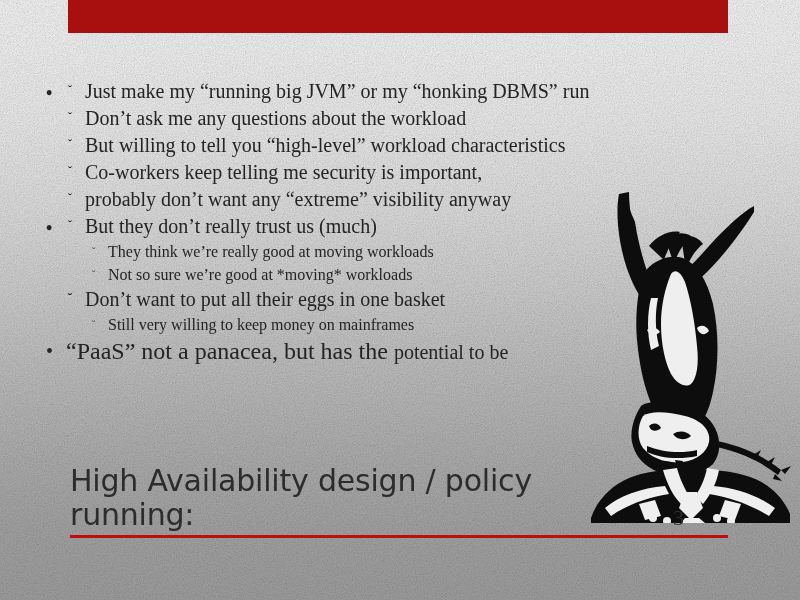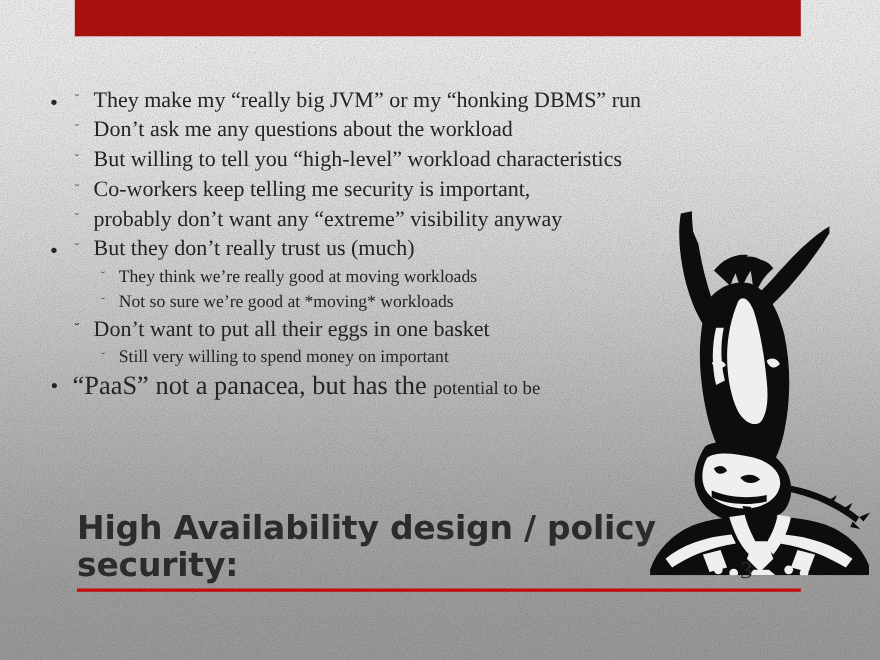--- a/index.html
+++ b/index.html
@@ -55,21 +55,21 @@
     width: 658px;
     height: 3px;
     background: #c00d0d;
   }
   #slide-title {
     position: absolute;
     left: 70px;
     top: 464px;
     width: 600px;
     font-family: "DejaVu Sans", "Liberation Sans", sans-serif;
-    font-weight: bold;
+    font-weight: normal;
     font-size: 30px;
     line-height: 34px;
     color: #2c2c2c;
     letter-spacing: -0.2px;
   }
   #slide-number {
     position: absolute;
     left: 673px;
     top: 505px;
     font-size: 22px;
@@ -102,21 +102,21 @@
   }
   .lvl1 .bullet-mark {
     left: 46px;
     font-size: 18px;
     font-weight: bold;
     top: 0;
   }
   
   .lvl1.plain { font-weight: normal; font-size: 24px; }
   .lvl1.plain .bullet-mark { font-weight: normal; font-size: 20px; }
-  .smallrun { font-size: 17px; }
+  .smallrun { font-size: 20px; }
 
   
   .lvl2 {
     font-size: 20px;
     line-height: 27px;
     padding-left: 85px;
   }
   .lvl2 .bullet-mark {
     left: 68px;
     font-size: 12px;
@@ -161,32 +161,32 @@
         </feComponentTransfer>
       </filter>
     </defs>
     <rect width="800" height="600" filter="url(#grain)"></rect>
   </svg>
 
   <div id="top-bar"></div>
 
   <div id="body">
       <div class="line lvl1"><span class="bullet-mark">•</span></div>
-      <div class="line lvl2"><span class="bullet-mark">˘</span><span>They make my “really big JVM” or my “honking DBMS” run</span></div>
+      <div class="line lvl2"><span class="bullet-mark">˘</span><span>Just make my “running big JVM” or my “honking DBMS” run</span></div>
       <div class="line lvl2"><span class="bullet-mark">˘</span><span>Don’t ask me any questions about the workload</span></div>
       <div class="line lvl2"><span class="bullet-mark">˘</span><span>But willing to tell you “high-level” workload characteristics</span></div>
       <div class="line lvl2"><span class="bullet-mark">˘</span><span>Co-workers keep telling me security is important,</span></div>
       <div class="line lvl2"><span class="bullet-mark">˘</span><span>probably don’t want any “extreme” visibility anyway</span></div>
       <div class="line lvl1"><span class="bullet-mark">•</span></div>
       <div class="line lvl2"><span class="bullet-mark">˘</span><span>But they don’t really trust us (much)</span></div>
       <div class="line lvl3"><span class="bullet-mark">˘</span><span>They think we’re really good at moving workloads</span></div>
       <div class="line lvl3"><span class="bullet-mark">˘</span><span>Not so sure we’re good at *moving* workloads</span></div>
       <div class="line lvl2"><span class="bullet-mark">˘</span></div>
       <div class="line lvl2"><span class="bullet-mark">˘</span><span>Don’t want to put all their eggs in one basket</span></div>
-      <div class="line lvl3"><span class="bullet-mark">˘</span><span>Still very willing to spend money on important</span></div>
+      <div class="line lvl3"><span class="bullet-mark">˘</span><span>Still very willing to keep money on mainframes</span></div>
       <div class="line lvl1 plain"><span class="bullet-mark">•</span><span>“PaaS” not a panacea, but has the </span><span class="smallrun">potential to be</span></div>
     </div>
 
   <svg id="donkey" viewBox="0 0 215 345" xmlns="http://www.w3.org/2000/svg">
     <g fill="#0d0d0d">
 
       <path d="M34 16 C30 36 34 70 44 96 C50 112 58 124 66 131 L78 122
                C70 112 62 96 56 78 C48 54 44 32 44 14 Z"></path>
       <path d="M44 30 C46 52 52 80 62 102 L70 114 C62 96 54 70 50 44 Z"></path>
 
@@ -256,20 +256,20 @@
 
       <circle fill="#efefef" cx="68" cy="340" r="4"></circle>
       <circle fill="#efefef" cx="82" cy="343" r="4"></circle>
       <circle fill="#efefef" cx="132" cy="340" r="4"></circle>
       <circle fill="#efefef" cx="146" cy="343" r="4"></circle>
     </g>
   </svg>
 
   <div id="slide-title">
     <div>High Availability design / policy</div>
-    <div>security:</div>
+    <div>running:</div>
   </div>
 
   <div id="title-rule"></div>
 
   <div id="slide-number">3</div>
 
 </div>
 
 </body></html>

